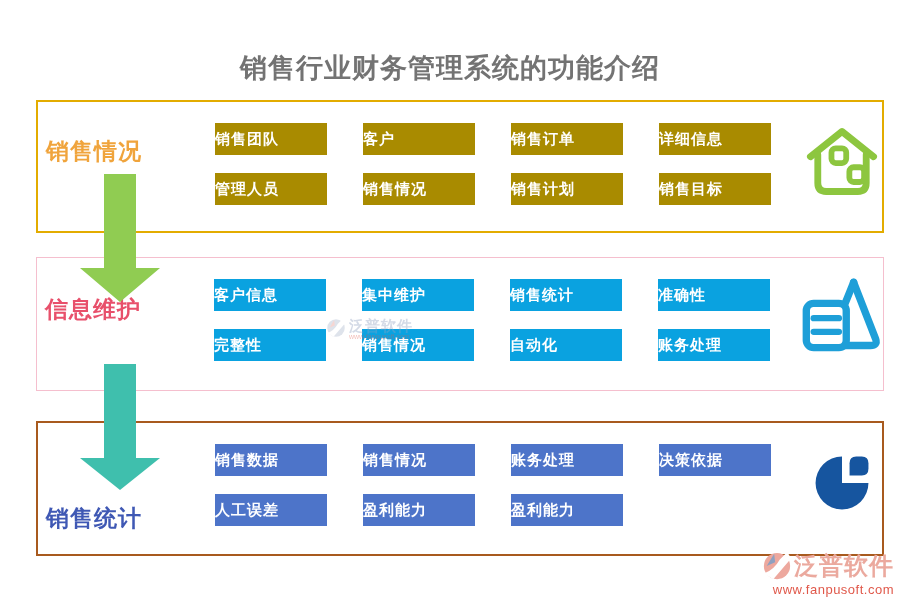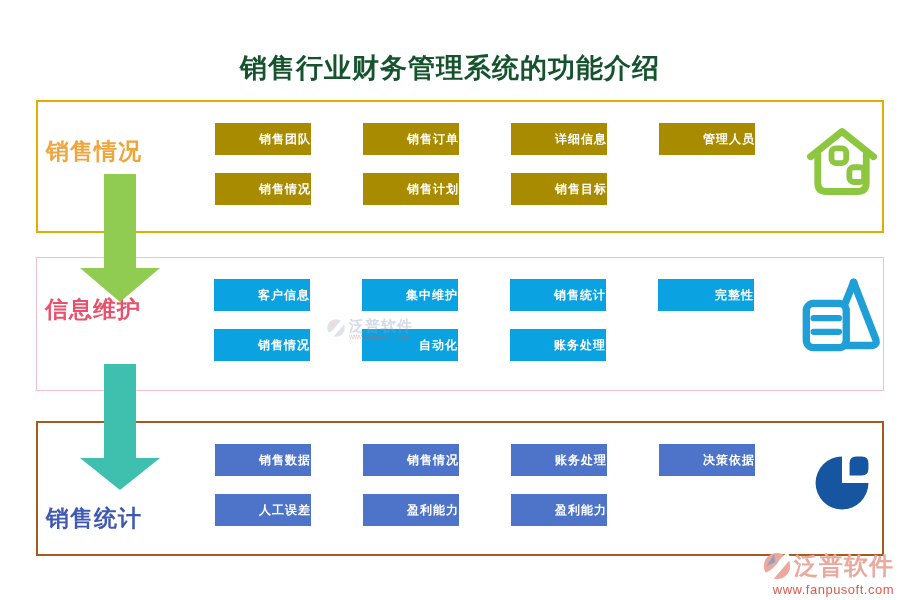--- a/index.html
+++ b/index.html
@@ -26,22 +26,22 @@
   }
   .s0 .section-label{top:34px;}
   .s1 .section-label{top:36px;}
   .s2 .section-label{top:80px;}
   .btn-grid{
     position:absolute;left:177px;top:21px;
     display:grid;grid-template-columns:repeat(4,112px);
     column-gap:36px;row-gap:18px;
   }
   .chip{
-    width:96px;height:32px;line-height:32px;text-align:right;
-    background:var(--btn-c);color:#ffffff;font-size:12px;font-weight:bold;
+    width:112px;height:32px;line-height:32px;text-align:left;
+    background:var(--btn-c);color:#ffffff;font-size:15px;font-weight:bold;
     letter-spacing:1px;white-space:nowrap;
   }
   .icon-box{position:absolute;color:var(--icon-c);}
   .s0 .icon-box{left:766px;top:20px;}
   .s1 .icon-box{left:764px;top:16px;}
   .s2 .icon-box{left:770px;top:26px;}
   .arrow-layer{position:absolute;inset:0;z-index:6;pointer-events:none;}
   .watermark{
     position:absolute;left:326px;top:318px;z-index:2;opacity:0.38;
     display:flex;align-items:flex-start;gap:3px;
@@ -55,26 +55,27 @@
   }
   .footer-row{display:flex;align-items:center;gap:2px;}
   .footer-name{font-size:24px;font-weight:bold;letter-spacing:1px;}
   .footer-url{font-size:13px;margin-top:2px;letter-spacing:0.5px;}
 </style>
 </head>
 <body>
 
 <div class="page">
 
-  <div class="title" style="color: #14532d; font-family: Liberation Serif, serif;">销售行业财务管理系统的功能介绍</div>
+  <div class="title" style="color: #737373; font-family: Liberation Serif, serif;">销售行业财务管理系统的功能介绍</div>
 
   <div class="section s0" style="--border-c: #e3ac00; --btn-c: #a98b00; --label-c: #f0a43c; --icon-c: #8dc63f;">
     <div class="section-label">销售情况</div>
     <div class="btn-grid">
       <div class="chip">销售团队</div>
+      <div class="chip">客户</div>
       <div class="chip">销售订单</div>
       <div class="chip">详细信息</div>
       <div class="chip">管理人员</div>
       <div class="chip">销售情况</div>
       <div class="chip">销售计划</div>
       <div class="chip">销售目标</div>
     </div>
     <div class="icon-box">
       <svg width="76" height="80" viewBox="0 0 72 76" fill="none" stroke="currentColor" stroke-linecap="round" stroke-linejoin="round">
         <path d="M6 33 L36 9 L66 33" stroke-width="6.5"></path>
@@ -84,20 +85,21 @@
       </svg>
     </div>
   </div>
 
   <div class="section s1" style="--border-c: #f5bfce; --btn-c: #0aa2e0; --label-c: #e8506b; --icon-c: #1e9fd8;">
     <div class="section-label">信息维护</div>
     <div class="btn-grid">
       <div class="chip">客户信息</div>
       <div class="chip">集中维护</div>
       <div class="chip">销售统计</div>
+      <div class="chip">准确性</div>
       <div class="chip">完整性</div>
       <div class="chip">销售情况</div>
       <div class="chip">自动化</div>
       <div class="chip">账务处理</div>
     </div>
     <div class="icon-box">
       <svg width="80" height="82" viewBox="0 0 76 78" fill="none" stroke="currentColor" stroke-linecap="round" stroke-linejoin="round">
         <path d="M50 8 L71 62 Q73 68 66 68 L30 68" stroke-width="7"></path>
         <path d="M50 8 L33 50" stroke-width="7"></path>
         <rect x="5" y="28" width="38" height="42" rx="7" fill="#ffffff" stroke-width="7"></rect>

